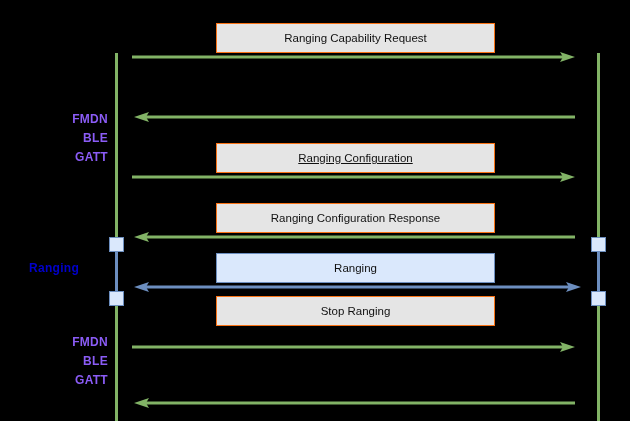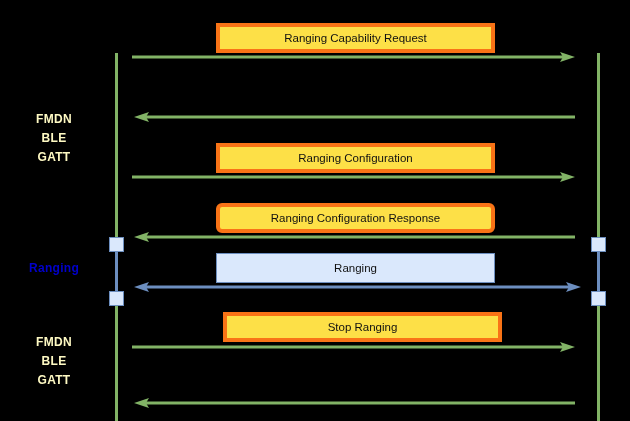--- a/index.html
+++ b/index.html
@@ -29,39 +29,39 @@
   .phase-label {
     position: absolute;
     left: 0;
     width: 108px;
     text-align: center;
     font-size: 12px;
     font-weight: bold;
     line-height: 19px;
     letter-spacing: 0.3px;
   }
-  .phase-label.green { color: #fef9c3; }
+  .phase-label.green { color: #8b5cf6; text-align: right; }
   .phase-label.blue  { color: #0000CC; }
 
   
   .msg-box {
     position: absolute;
     left: 216px;
     width: 279px;
     height: 30px;
     box-sizing: border-box;
     display: flex;
     align-items: center;
     justify-content: center;
     font-size: 11.5px;
     color: #111111;
   }
   .msg-box.green {
-    background: #fde047;
-    border: 4px solid #f97316;
+    background: #e5e5e5;
+    border: 1px solid #f97316;
   }
   .msg-box.blue {
     background: #DAE8FC;
     border: 1px solid #6C8EBF;
   }
 
   
   .arrow {
     position: absolute;
     height: 12px;
@@ -118,52 +118,52 @@
     </svg>
   </div>
 
   <div class="arrow" style="left:134px; top:111px; width:441px;">
     <svg class="arrow-svg" width="441" height="12" viewBox="0 0 441 12">
       <line x1="10" y1="6" x2="441" y2="6" stroke="#82B366" stroke-width="3"></line>
       <path d="M0 6 L15 1 L12 6 L15 11 Z" fill="#82B366"></path>
     </svg>
   </div>
 
-  <div class="msg-box green" style="top:143px;">
+  <div class="msg-box green" style="top:143px;text-decoration:underline;">
     <span>Ranging Configuration</span>
   </div>
   <div class="arrow" style="left:130px; top:171px; width:445px;">
     <svg class="arrow-svg" width="445" height="12" viewBox="0 0 445 12">
       <line x1="2" y1="6" x2="435" y2="6" stroke="#82B366" stroke-width="3"></line>
       <path d="M445 6 L430 1 L433 6 L430 11 Z" fill="#82B366"></path>
     </svg>
   </div>
 
-  <div class="msg-box green" style="top:203px;border-radius:6px;">
+  <div class="msg-box green" style="top:203px;">
     <span>Ranging Configuration Response</span>
   </div>
   <div class="arrow" style="left:134px; top:231px; width:441px;">
     <svg class="arrow-svg" width="441" height="12" viewBox="0 0 441 12">
       <line x1="10" y1="6" x2="441" y2="6" stroke="#82B366" stroke-width="3"></line>
       <path d="M0 6 L15 1 L12 6 L15 11 Z" fill="#82B366"></path>
     </svg>
   </div>
 
   <div class="msg-box blue" style="top:253px;">
     <span>Ranging</span>
   </div>
   <div class="arrow" style="left:134px; top:281px; width:447px;">
     <svg class="arrow-svg" width="447" height="12" viewBox="0 0 447 12">
       <line x1="10" y1="6" x2="437" y2="6" stroke="#6C8EBF" stroke-width="3"></line>
       <path d="M0 6 L15 1 L12 6 L15 11 Z" fill="#6C8EBF"></path>
       <path d="M447 6 L432 1 L435 6 L432 11 Z" fill="#6C8EBF"></path>
     </svg>
   </div>
 
-  <div class="msg-box green" style="top:312px;margin-left:7px;">
+  <div class="msg-box green" style="top:296px;">
     <span>Stop Ranging</span>
   </div>
   <div class="arrow" style="left:130px; top:341px; width:445px;">
     <svg class="arrow-svg" width="445" height="12" viewBox="0 0 445 12">
       <line x1="2" y1="6" x2="435" y2="6" stroke="#82B366" stroke-width="3"></line>
       <path d="M445 6 L430 1 L433 6 L430 11 Z" fill="#82B366"></path>
     </svg>
   </div>
 
   <div class="arrow" style="left:134px; top:397px; width:441px;">

